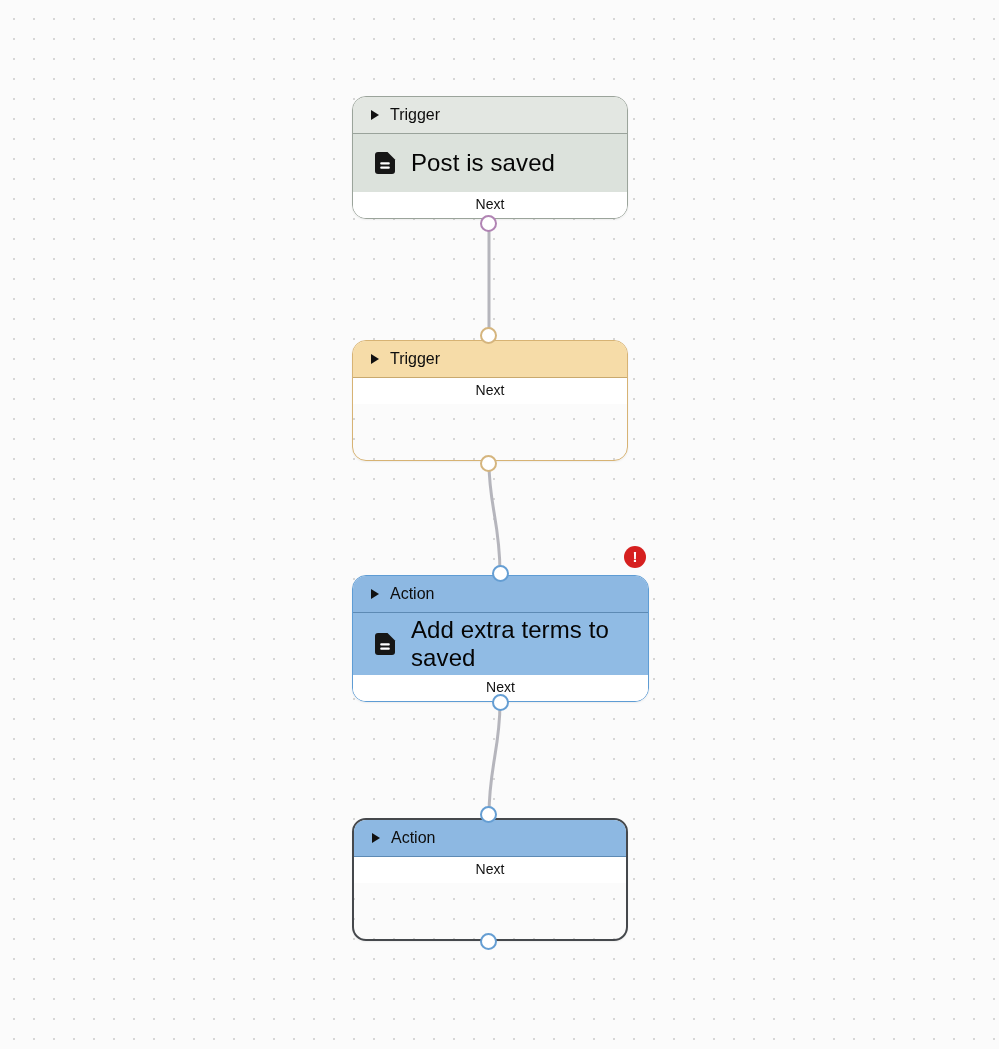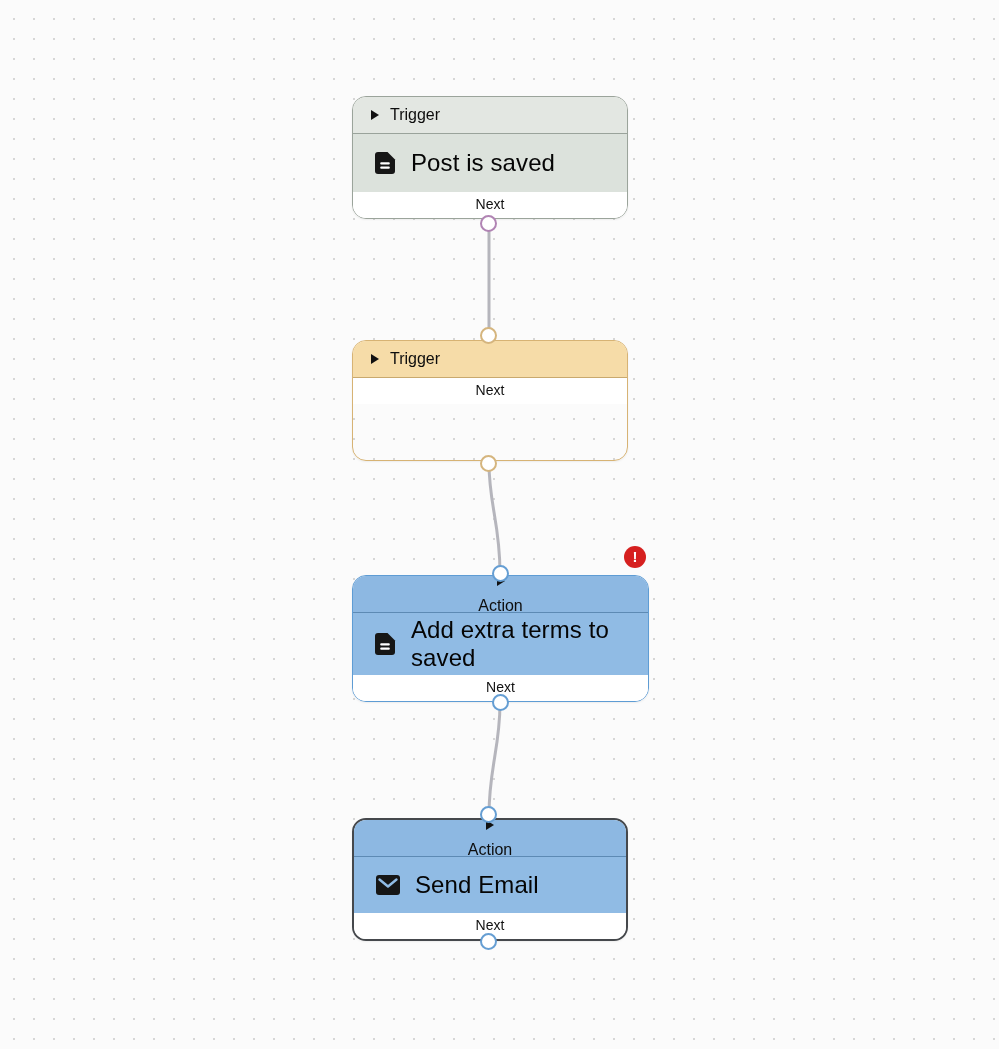--- a/index.html
+++ b/index.html
@@ -70,21 +70,21 @@
   
   .theme-trigger  { border-color: #9ba49b; }
   .theme-trigger  .node-header { background: #e3e7e2; border-bottom-color: #9aa39b; }
   .theme-trigger  .node-body   { background: #dce2dc; }
 
   .theme-advanced { border-color: #d7b374; }
   .theme-advanced .node-header { background: #f6dca8; border-bottom-color: #c9a96e; }
   .theme-advanced .node-body   { background: #f5d9a2; }
 
   .theme-action   { border-color: #5e9cd4; }
-  .theme-action   .node-header { background: #8db8e2; border-bottom-color: #5d8ab4; flex-direction: column; }
+  .theme-action   .node-header { background: #8db8e2; border-bottom-color: #5d8ab4; }
   .theme-action   .node-body   { background: #90bbe4; }
 
   .node.selected  { border-color: #45484c; border-width: 2px; }
 
   
   #node-trigger   { left: 352px; top: 96px;  width: 276px; height: 123px; }
   #node-advanced  { left: 352px; top: 340px; width: 276px; height: 121px; }
   #node-action-1  { left: 352px; top: 575px; width: 297px; height: 127px; }
   #node-action-2  { left: 352px; top: 818px; width: 276px; height: 123px; }
 
@@ -171,27 +171,20 @@
       <span>Add extra terms to saved</span>
     </div>
     <div class="node-footer">Next</div>
   </div>
 
   <div class="node theme-action selected" id="node-action-2">
     <div class="node-header">
       <span class="tri"></span>
       <span>Action</span>
     </div>
-    <div class="node-body">
-      <svg width="24" height="20" viewBox="0 0 24 20">
-        <rect x="0" y="0" width="24" height="20" rx="3" fill="#161616"></rect>
-        <path d="M3.5 4.5 L12 11.5 L20.5 4.5" fill="none" stroke="#90bbe4" stroke-width="2.4" stroke-linecap="round" stroke-linejoin="round"></path>
-      </svg>
-      <span>Send Email</span>
-    </div>
     <div class="node-footer">Next</div>
   </div>
 
   <div class="port port-purple" id="port-1-out"></div>
   <div class="port port-tan" id="port-2-in"></div>
   <div class="port port-tan" id="port-2-out"></div>
   <div class="port port-blue" id="port-3-in"></div>
   <div class="port port-blue" id="port-3-out"></div>
   <div class="port port-blue" id="port-4-in"></div>
   <div class="port port-blue" id="port-4-out"></div>

